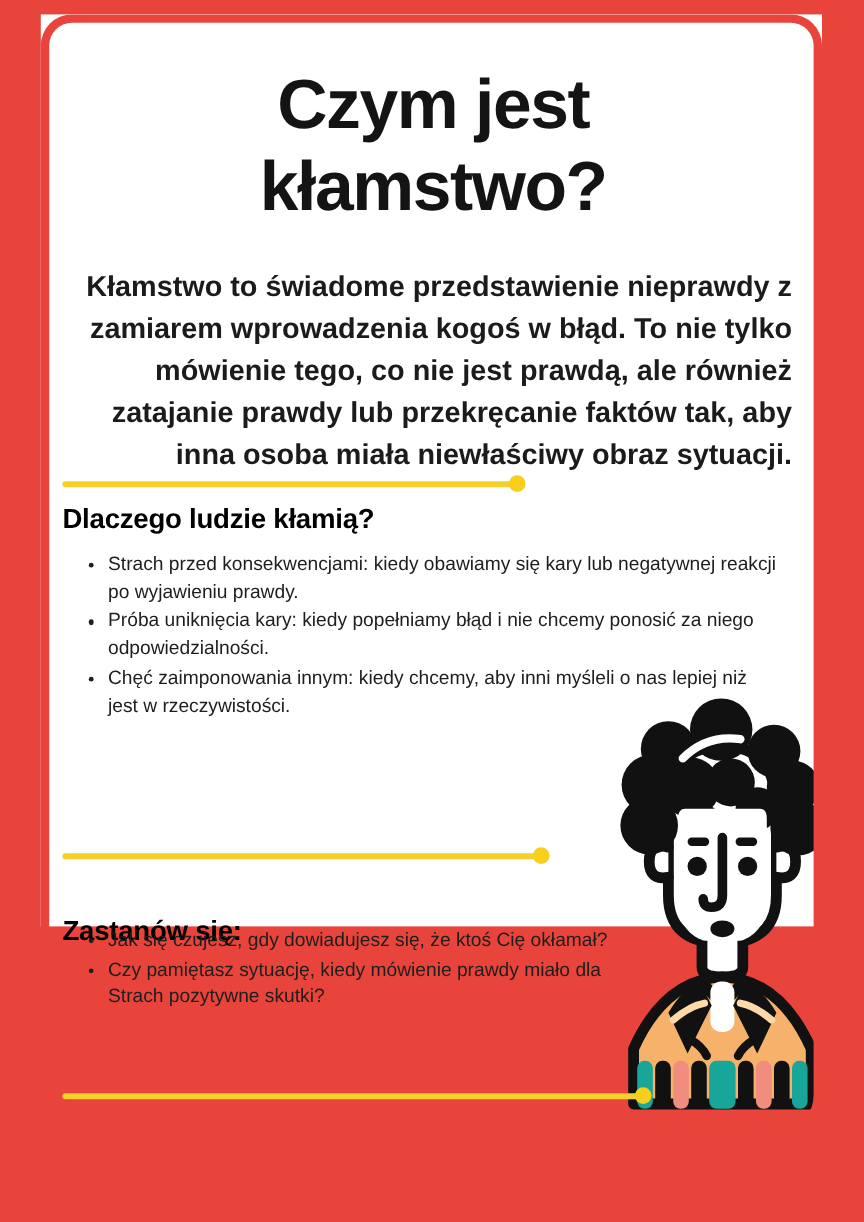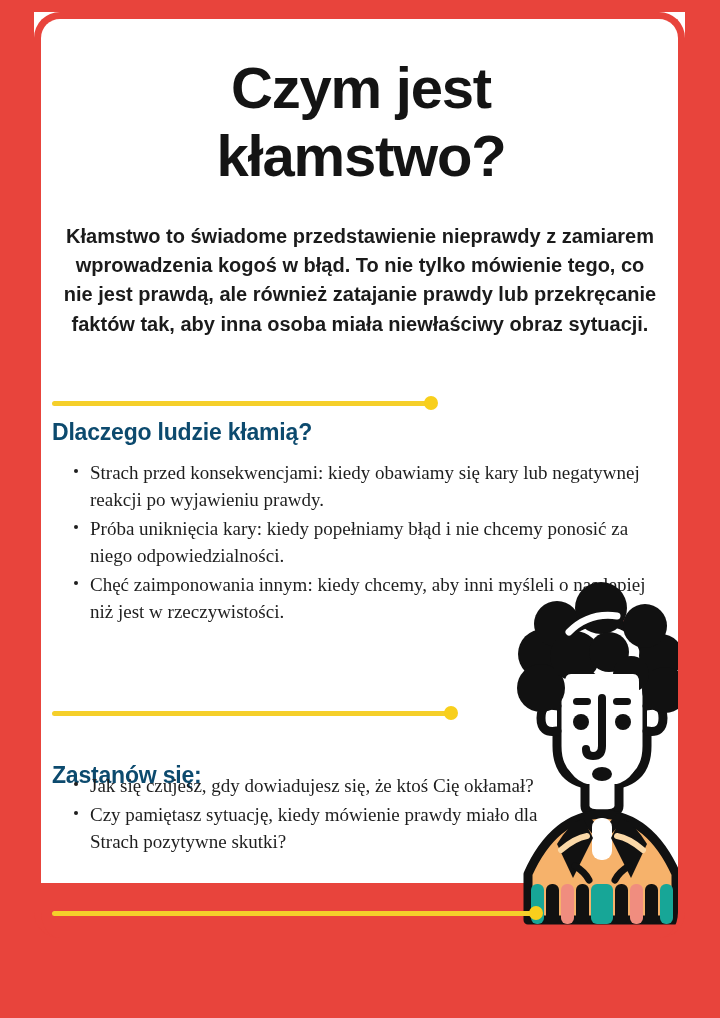--- a/index.html
+++ b/index.html
@@ -6,21 +6,21 @@
   body{
     width:720px;height:1018px;overflow:hidden;
     background:#e8443c;
     font-family:"Liberation Sans","DejaVu Sans",sans-serif;
     -webkit-font-smoothing:antialiased;
   }
   .poster{position:relative;width:720px;height:1018px;background:#e8443c;}
 
   
   .card{
-    position:absolute;left:0;top:0;width:720px;height:883px;
+    position:absolute;left:0;top:0;width:720px;height:772px;
     background:#ffffff;
   }
   .card-frame{
     position:absolute;left:34px;top:12px;width:651px;height:926px;
     border:7px solid #e8443c;
     border-radius:26px;
     border-bottom:none;
     box-sizing:border-box;
     pointer-events:none;
   }
@@ -34,56 +34,55 @@
   .title{
     position:absolute;left:56px;top:54px;width:610px;
     text-align:center;
     font-size:58px;line-height:1.18;
     font-weight:800;
     letter-spacing:-1.2px;
     color:#141414;
   }
   .intro{
     position:absolute;left:60px;top:222px;width:600px;
-    text-align:center;
-    font-size:20px;line-height:1.46;
+    text-align:right;
+    font-size:24px;line-height:1.46;
     font-weight:700;
     color:#1b1b1b;
   }
 
   .divider{position:absolute;height:14px;}
   .divider .bar{
     position:absolute;left:0;top:5px;height:4.5px;width:100%;
     background:#f5cf2a;border-radius:3px;
   }
   .divider .dot{
     position:absolute;right:-3px;top:0;width:14px;height:14px;
     border-radius:50%;background:#f8cf1c;
   }
   #div1{left:52px;top:396px;width:383px;}
   #div2{left:52px;top:706px;width:403px;}
   #div3{left:52px;top:906px;width:488px;}
 
   .section-head{
     position:absolute;left:52px;
-    font-size:23px;font-weight:700;color:#0c4a6e;
+    font-size:23px;font-weight:700;color:#000000;
     letter-spacing:-0.2px;
   }
   #head1{top:419px;}
   #head2{top:762px;text-align:right;}
 
   ul.bullets{
     position:absolute;margin:0;padding:0;list-style:none;
     color:#1e1e1e;
   }
   ul.bullets li{
     position:relative;padding-left:18px;
-    font-size:19px;line-height:1.42;
+    font-size:16px;line-height:1.42;
     margin-bottom:2px;
-    font-family:Liberation Serif, serif;
   }
   ul.bullets li::before{
     content:"";position:absolute;left:2px;top:9px;
     width:4.4px;height:4.4px;border-radius:50%;background:#1e1e1e;
   }
   #list1{left:72px;top:460px;width:575px;}
   #list2{left:72px;top:773px;width:470px;}
 
   
   .illus{position:absolute;left:513px;top:578px;width:178px;height:350px;}

